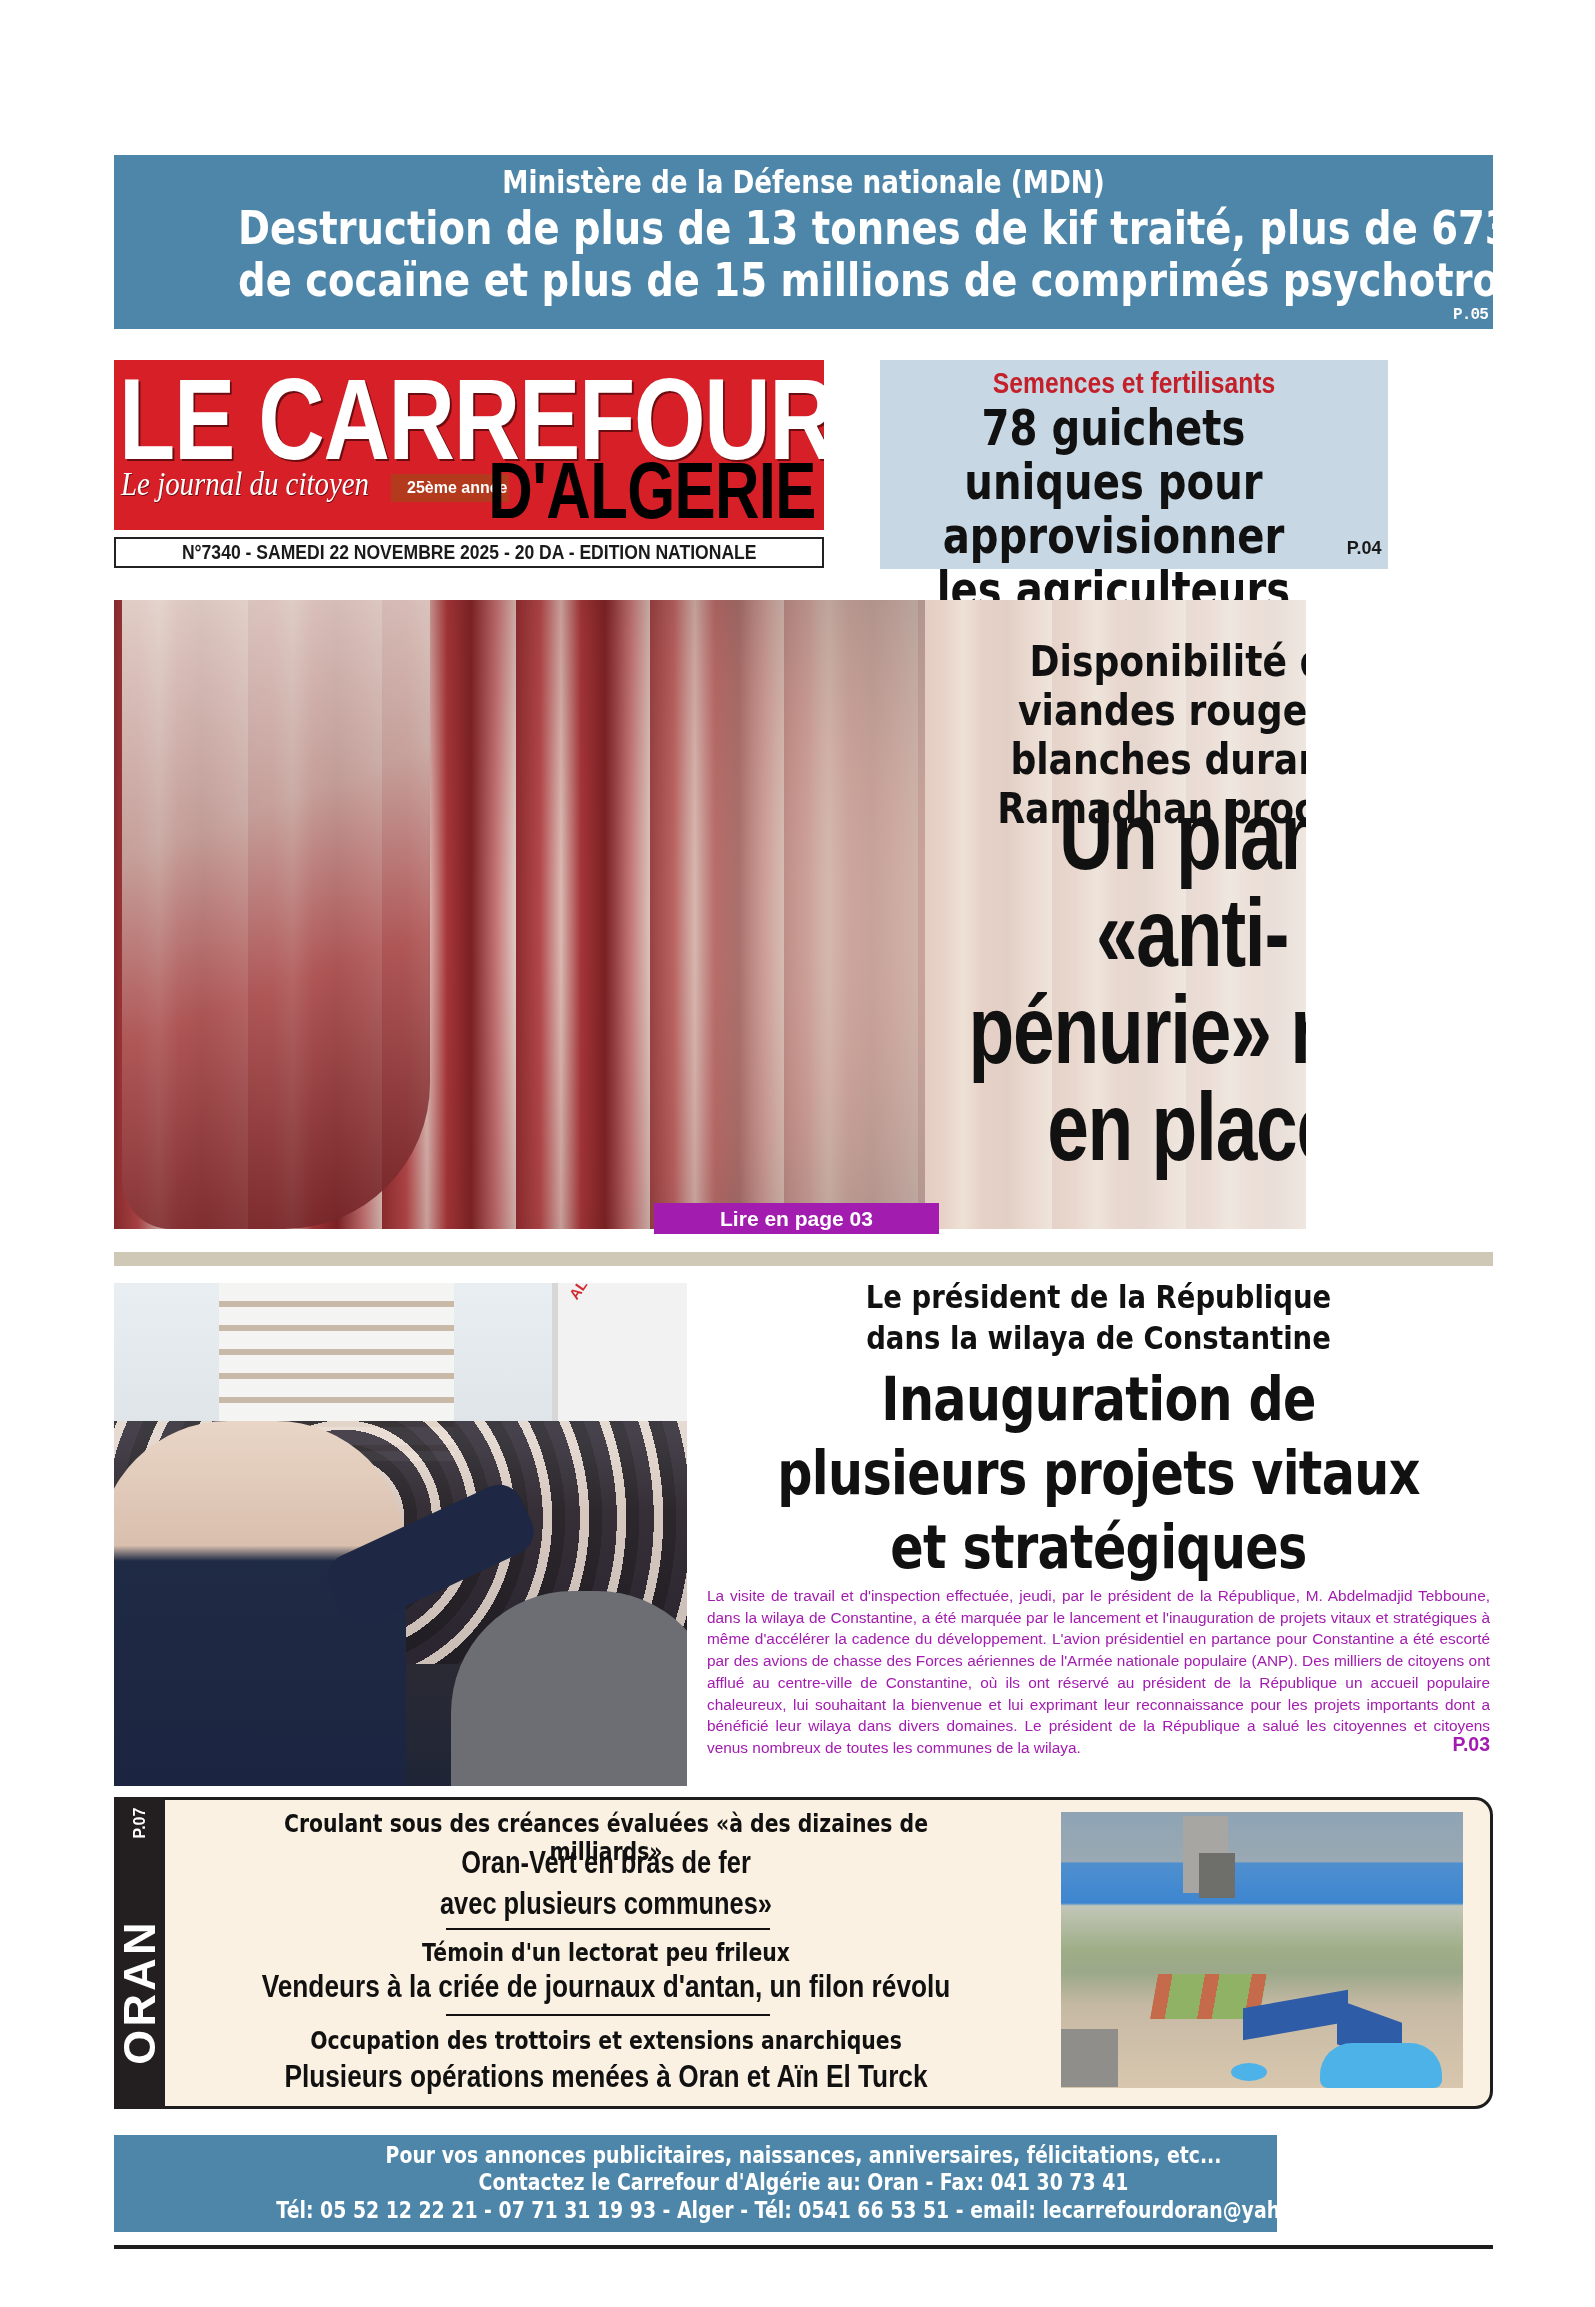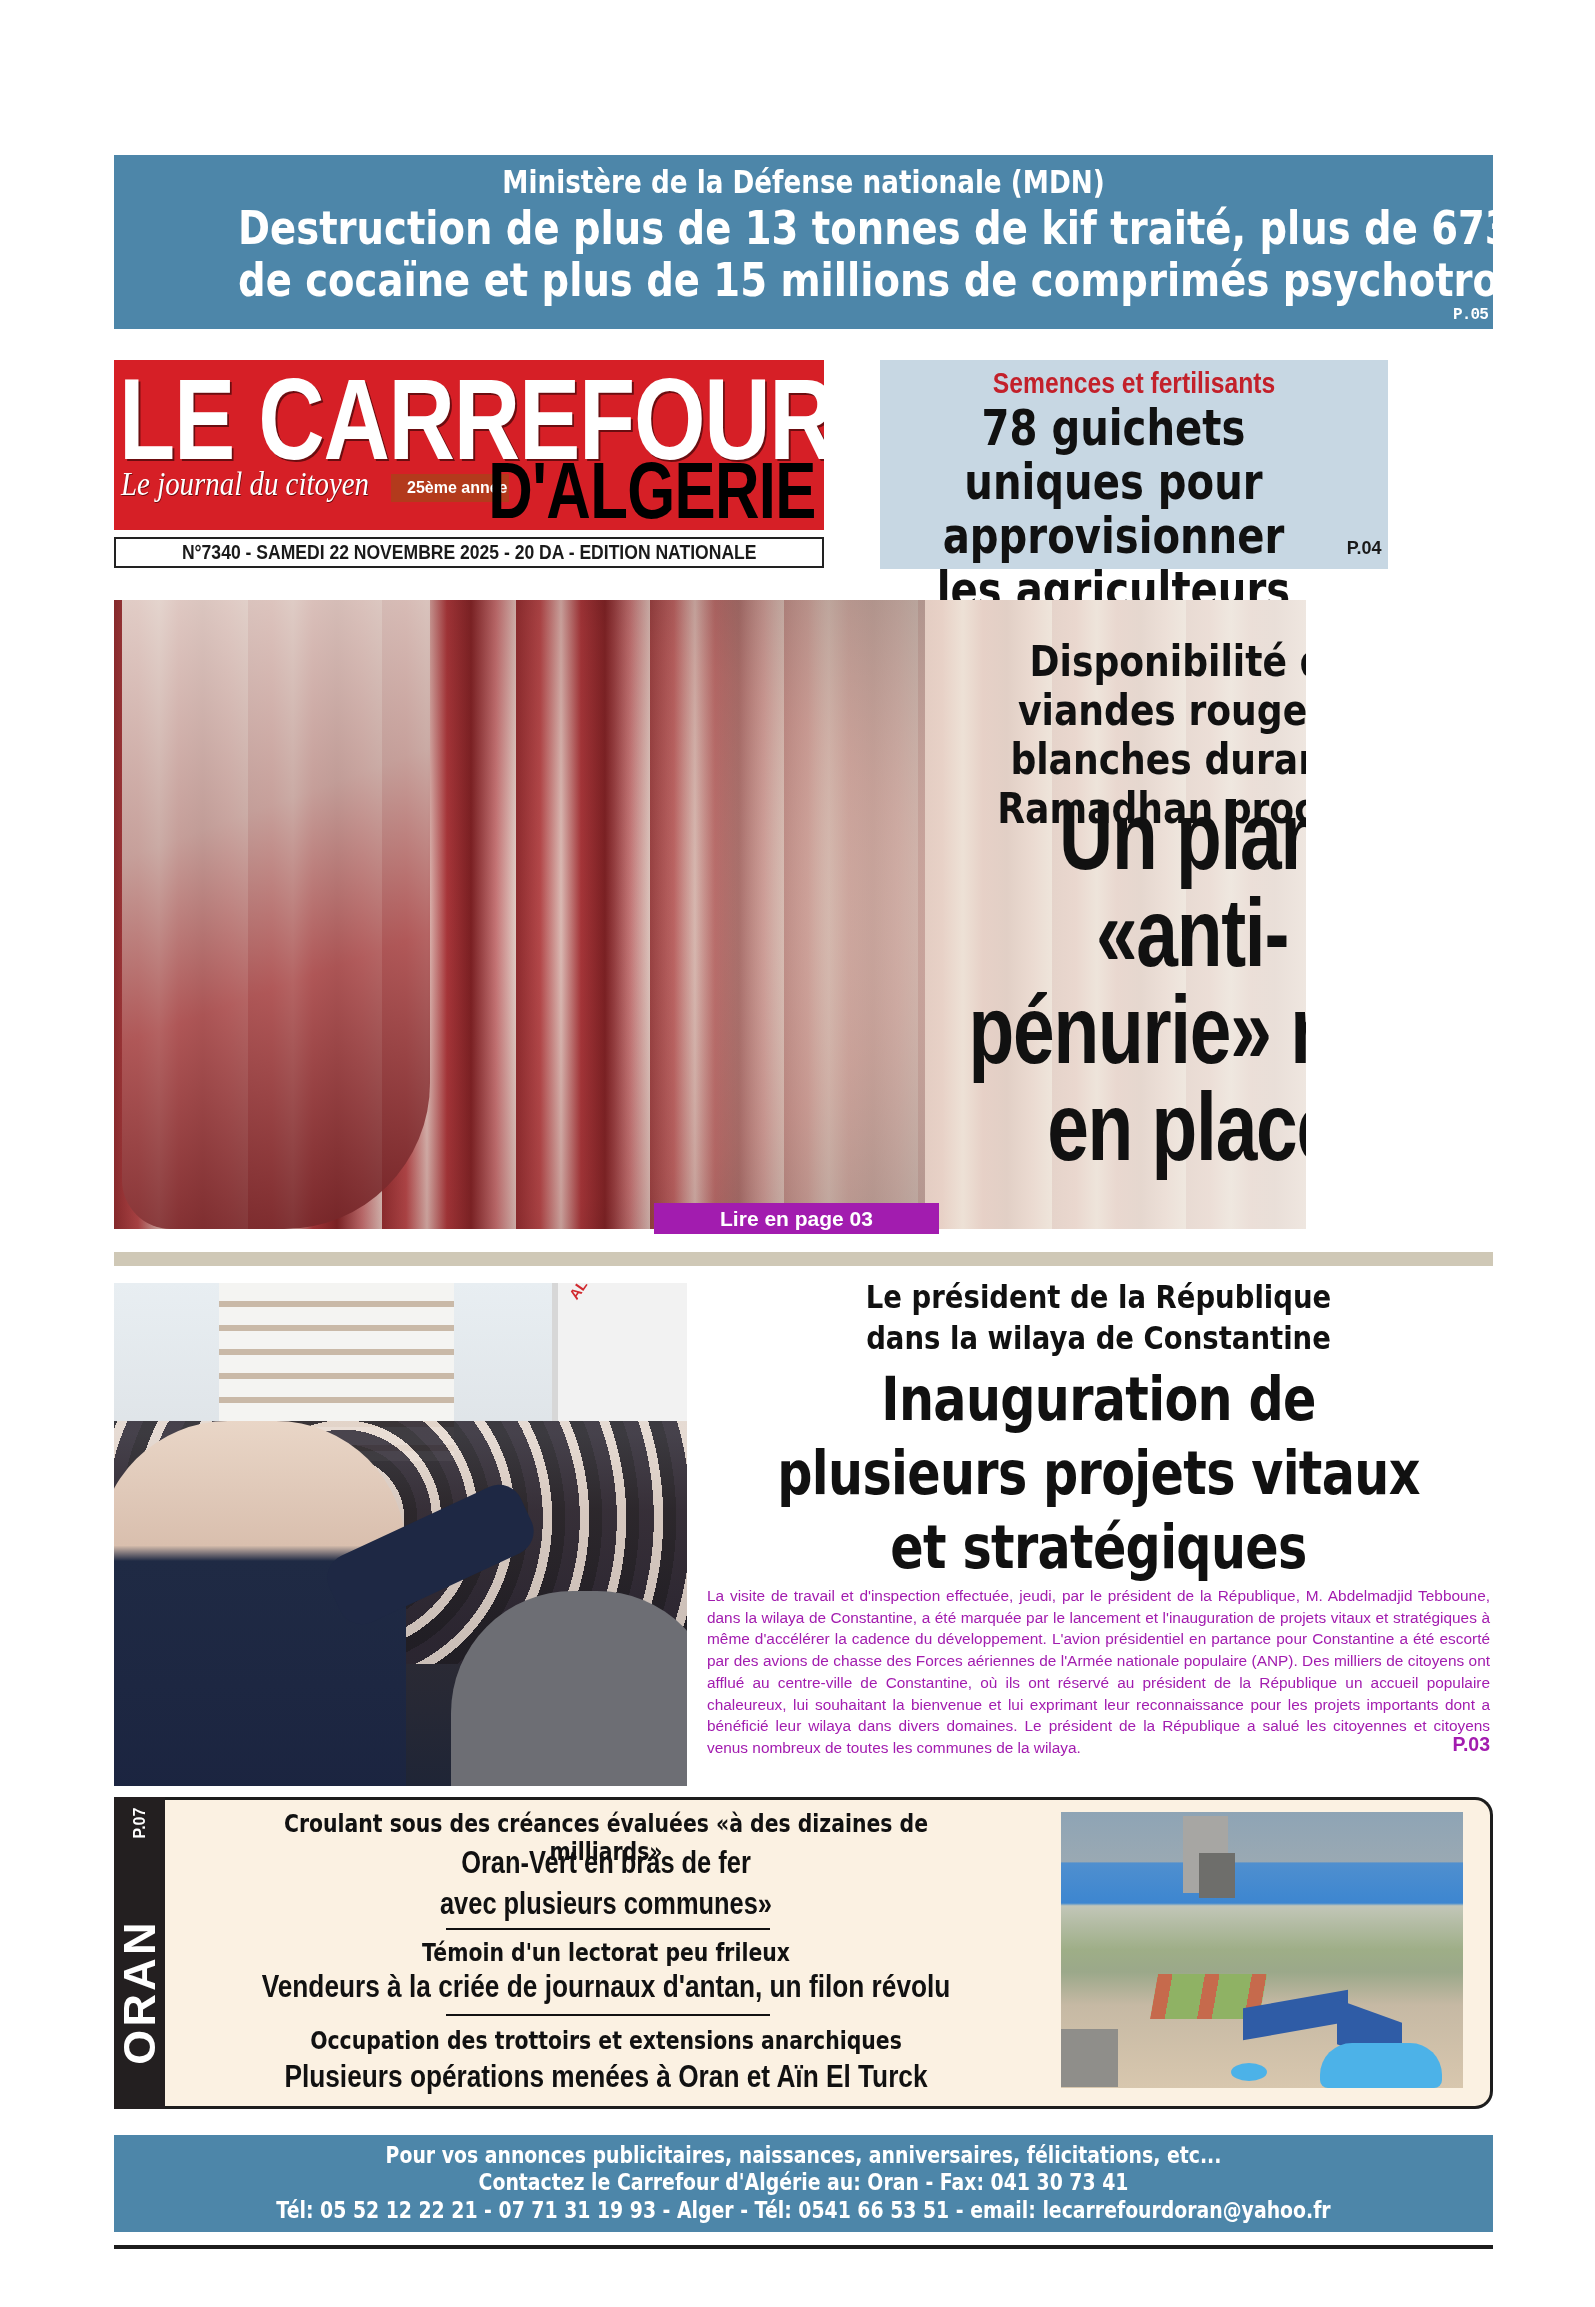--- a/index.html
+++ b/index.html
@@ -83,21 +83,21 @@
   .oran-photo .tower { position: absolute; left: 122px; top: 4px; width: 45px; height: 77px; background: #a7a6a3; }
   .oran-photo .tower2 { position: absolute; left: 138px; top: 41px; width: 36px; height: 45px; background: #6e6e6b; }
   .oran-photo .courts { position: absolute; left: 93px; top: 162px; width: 109px; height: 45px; background: repeating-linear-gradient(90deg, #c66a4c 0 14.6px, #8fb264 14.6px 47px); transform: skewX(-10deg); }
   .oran-photo .roof { position: absolute; left: 182px; top: 187px; width: 105px; height: 32px; background: #2f5ca6; transform: skewY(-10deg); }
   .oran-photo .roof2 { position: absolute; left: 276px; top: 199px; width: 65px; height: 45px; background: #2f5ca6; transform: skewY(20deg); }
   .oran-photo .pool { position: absolute; left: 259px; top: 231px; width: 122px; height: 45px; border-radius: 32px 32px 8px 8px; background: #4cb2e8; }
   .oran-photo .pool2 { position: absolute; left: 170px; top: 251px; width: 36px; height: 18px; border-radius: 50%; background: #4cb2e8; }
   .oran-photo .block { position: absolute; left: 0; top: 217px; width: 57px; height: 58px; background: #8f8e8a; }
 
   
-  .ads-box { left: 114px; top: 2091px; width: 1379px; height: 97px; background: #4d86a9; color: #fff; text-align: center; font-family: "DejaVu Sans", sans-serif; font-weight: bold; }
+  .ads-box { left: 114px; top: 2091px; width: 1163px; height: 97px; background: #4d86a9; color: #fff; text-align: center; font-family: "DejaVu Sans", sans-serif; font-weight: bold; }
   .ads-box .l { position: absolute; left: 0; width: 1379px; font-size: 23px; line-height: 26px; transform: scaleX(0.82); white-space: nowrap; }
   .ads-box .l1 { top: 6.5px; }
   .ads-box .l2 { top: 34px; }
   .ads-box .l3 { top: 62px; }
   .bottom-rule { left: 114px; top: 2201px; width: 1379px; height: 4px; background: #1d1d1d; }
 </style>
 </head>
 <body>
 
 <div class="abs top-banner">

